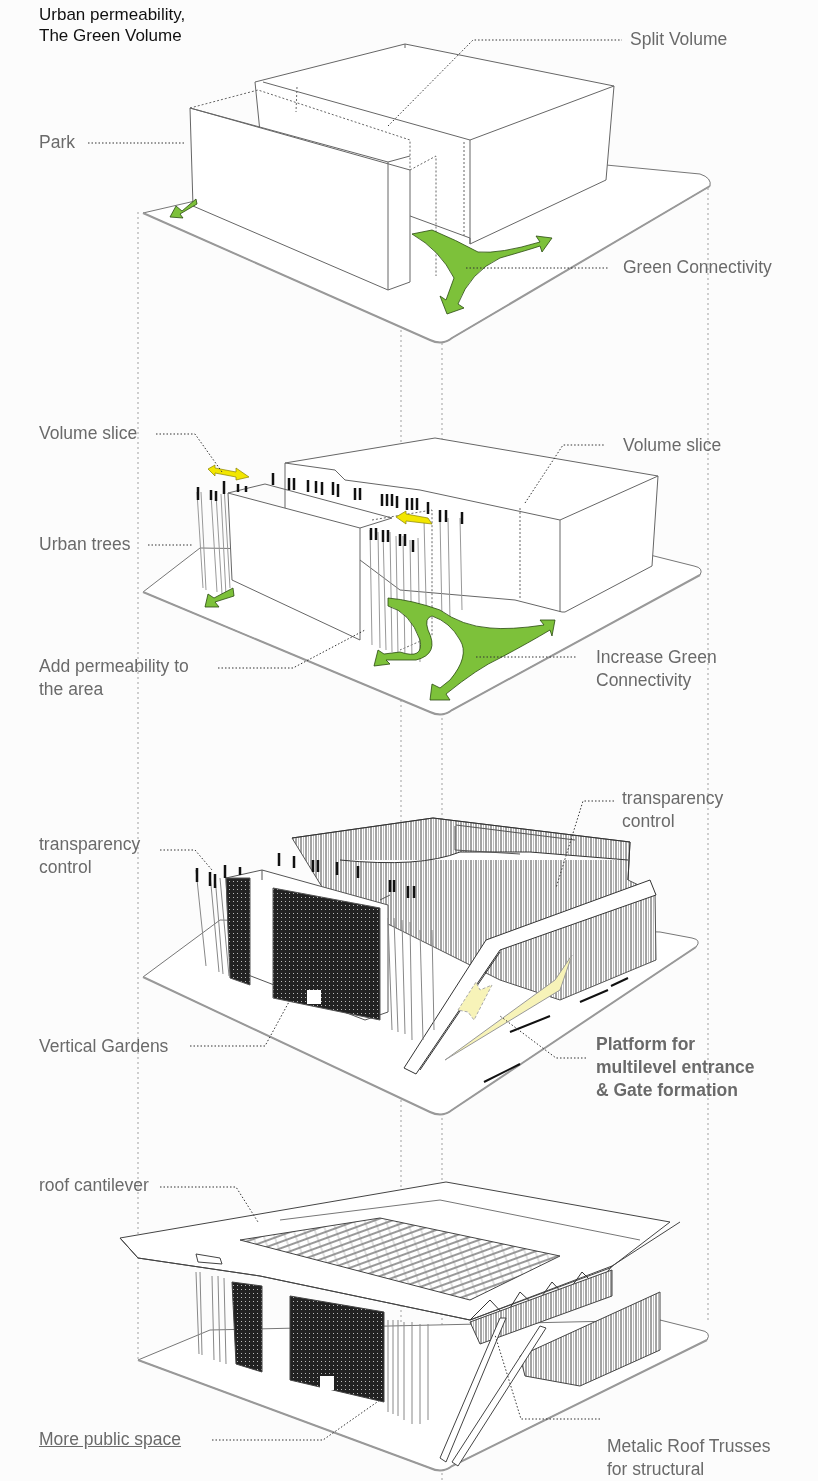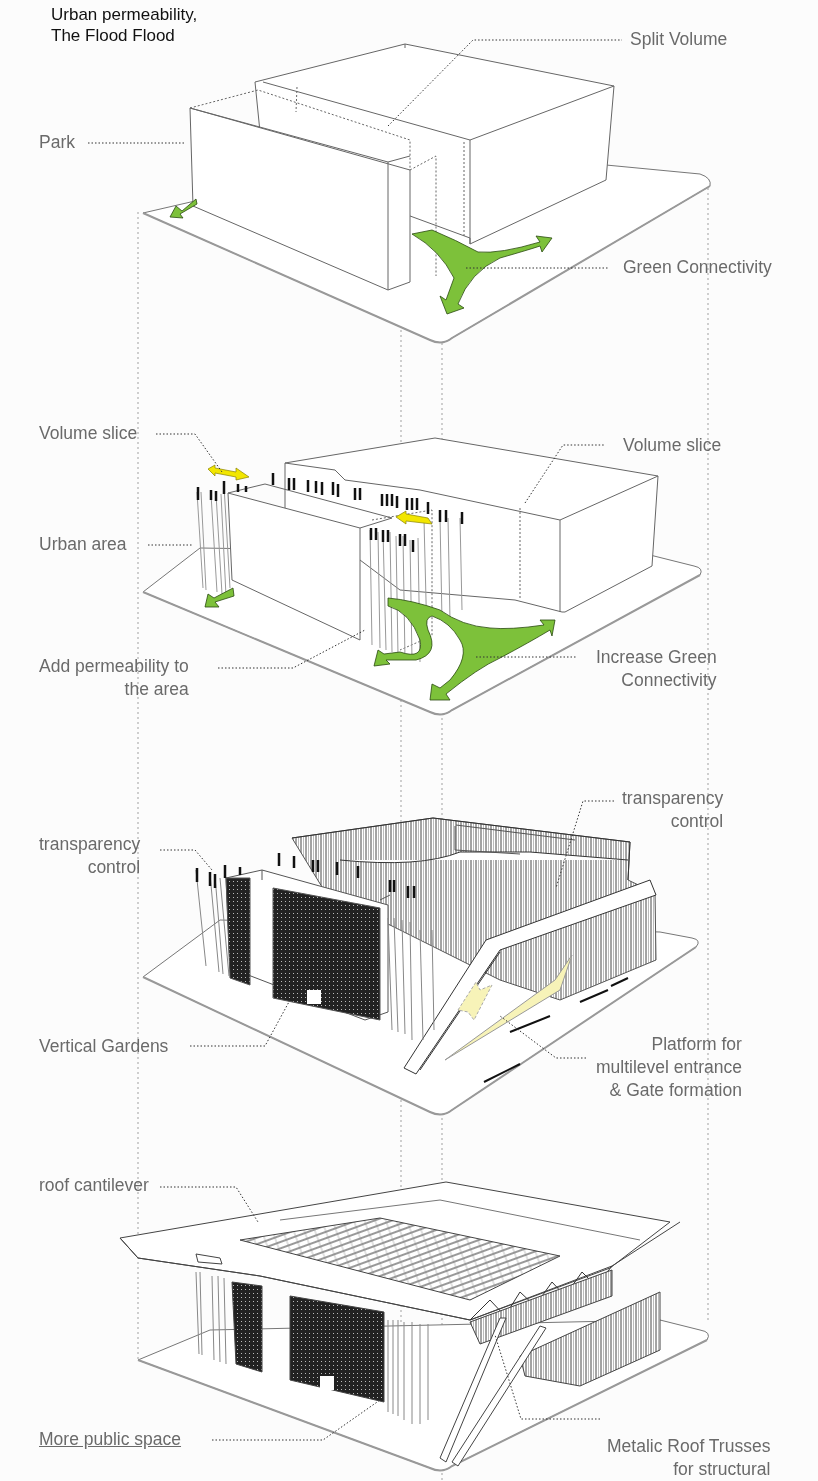--- a/index.html
+++ b/index.html
@@ -1,31 +1,31 @@
 <!DOCTYPE html>
 <html><head>
 <meta charset="utf-8">
 <style>
   html, body { margin: 0; padding: 0; background: #fcfcfc; }
   body { width: 818px; height: 1481px; position: relative; overflow: hidden;
          font-family: "Liberation Sans", sans-serif; }
   #stage { position: absolute; left: 0; top: 0; width: 818px; height: 1481px; }
   .title { position: absolute; left: 39px; top: 4px; font-size: 17px; line-height: 21px; color: #111; }
-  .title div { white-space: nowrap; margin-left: 12px; }
+  .title div { white-space: nowrap; }
   .lbl { position: absolute; font-size: 17.5px; line-height: 23px; color: #6a6a6a; white-space: nowrap; }
-  .lbl div { white-space: nowrap; text-align: right; }
+  .lbl div { white-space: nowrap; }
 </style>
 </head>
 <body>
 
 <div id="stage">
 
   <div class="title">
     <div>Urban permeability,</div>
-    <div>The Flood Flood</div>
+    <div>The Green Volume</div>
   </div>
 
   <svg width="818" height="1481" viewBox="0 0 818 1481" xmlns="http://www.w3.org/2000/svg">
     <defs>
       <pattern id="garden" width="4" height="4" patternUnits="userSpaceOnUse">
         <rect width="4" height="4" fill="#222"></rect>
         <rect x="1" y="1" width="1" height="1" fill="#bbb"></rect>
       </pattern>
       <pattern id="fins" width="5" height="10" patternUnits="userSpaceOnUse">
         <rect width="5" height="10" fill="#fff"></rect>
@@ -281,21 +281,21 @@
     <div>Green Connectivity</div>
   </div>
 
   <div class="lbl" style="left:39px; top:422px;">
     <div>Volume slice</div>
   </div>
   <div class="lbl" style="left:623px; top:434px;">
     <div>Volume slice</div>
   </div>
   <div class="lbl" style="left:39px; top:533px;">
-    <div>Urban area</div>
+    <div>Urban trees</div>
   </div>
   <div class="lbl" style="left:39px; top:655px;">
     <div>Add permeability to</div>
     <div>the area</div>
   </div>
   <div class="lbl" style="left:596px; top:646px;">
     <div>Increase Green</div>
     <div>Connectivity</div>
   </div>
 
@@ -303,21 +303,21 @@
     <div>transparency</div>
     <div>control</div>
   </div>
   <div class="lbl" style="left:622px; top:787px;">
     <div>transparency</div>
     <div>control</div>
   </div>
   <div class="lbl" style="left:39px; top:1035px;">
     <div>Vertical Gardens</div>
   </div>
-  <div class="lbl" style="left:596px; top:1033px;">
+  <div class="lbl" style="left:596px; top:1033px;font-weight:bold;">
     <div>Platform for</div>
     <div>multilevel entrance</div>
     <div>&amp; Gate formation</div>
   </div>
 
   <div class="lbl" style="left:39px; top:1174px;">
     <div>roof cantilever</div>
   </div>
   <div class="lbl" style="left:39px; top:1428px;text-decoration:underline;">
     <div>More public space</div>

